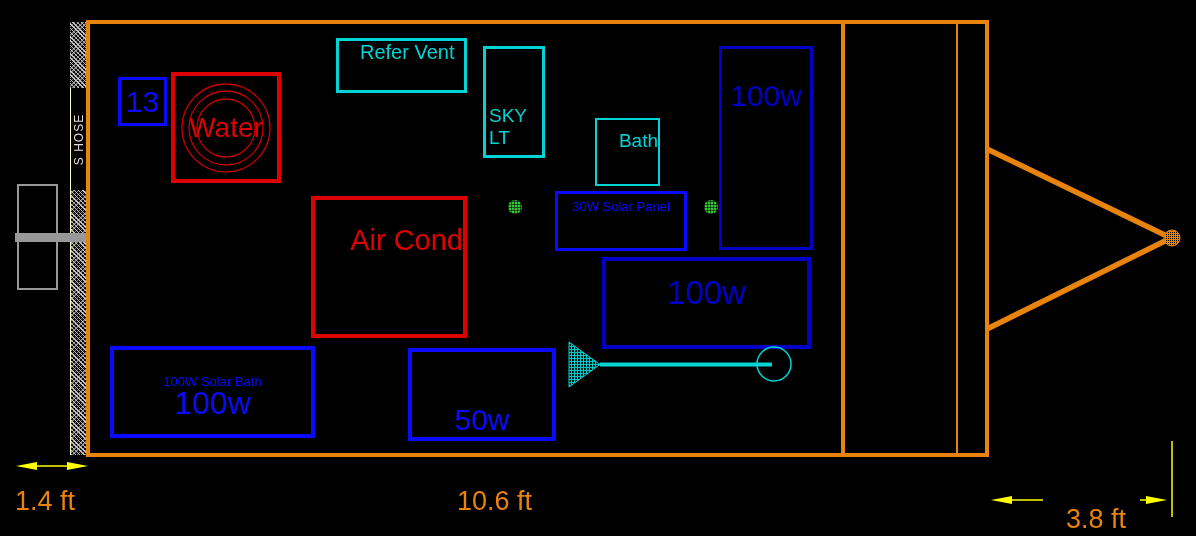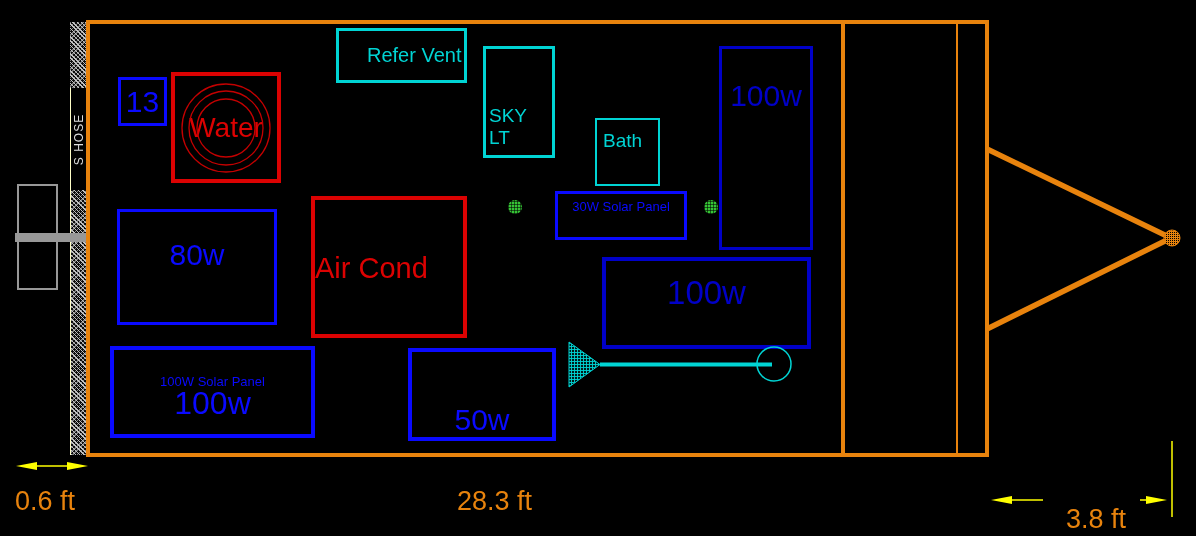--- a/index.html
+++ b/index.html
@@ -29,37 +29,37 @@
   .bx{position:absolute;box-sizing:border-box;}
   .blue{border-color:#0a0aff;color:#0a0aff;}
   .navy{border-color:#0000c8;color:#0000c8;}
   .red{border-color:#dc0202;color:#dc0202;}
   .cyan{border-color:#00d4d4;color:#00d4d4;}
 
   .b10{left:118px;top:77px;width:49px;height:49px;border:3px solid;display:flex;
        align-items:center;justify-content:center;font-size:30px;}
   .bwater{left:171px;top:72px;width:110px;height:111px;border:4px solid;display:flex;
        align-items:center;justify-content:center;font-size:28px;}
-  .brefer{left:336px;top:28px;width:131px;height:55px;border:3px solid;display:flex;
-       align-items:center;padding-left:28px;font-size:20px;}
-  .bsky{left:483px;top:46px;width:72px;height:112px;border:3px solid;
+  .brefer{left:336px;top:38px;width:131px;height:55px;border:3px solid;display:flex;
+       align-items:flex-start;padding-left:21px;font-size:20px;}
+  .bsky{left:483px;top:46px;width:62px;height:112px;border:3px solid;
        padding:56px 0 12px 3px;font-size:19px;}
   .bbath{left:595px;top:118px;width:65px;height:68px;border:2px solid;
-       padding:10px 0 0 6px;font-size:19px;}
-  .b30{left:555px;top:191px;width:132px;height:49px;border:3px solid;}
+       padding:10px 0 0 6px;font-size:19px;text-align:right;}
+  .b30{left:555px;top:191px;width:132px;height:60px;border:3px solid;}
   .b30 .sub{margin-top:5px;text-align:center;font-size:13px;}
   .b30 .big{margin-left:22px;font-size:28px;line-height:26px;}
   .b100tall{left:719px;top:46px;width:94px;height:204px;border:3px solid;
        padding-top:30px;text-align:center;font-size:30px;}
   .b100mid{left:602px;top:257px;width:209px;height:92px;border:4px solid;
        padding-top:13px;text-align:center;font-size:33px;}
   .b80{left:117px;top:209px;width:160px;height:116px;border:3px solid;
        padding-top:26px;text-align:center;font-size:30px;}
   .bair{left:311px;top:196px;width:156px;height:142px;border:4px solid;
-       padding-top:52px;text-align:left;font-size:29px;}
+       padding-top:24px;text-align:right;font-size:29px;}
   .b100rear{left:110px;top:346px;width:205px;height:92px;border:4px solid;}
   .b100rear .sub{margin-top:24px;text-align:center;font-size:13px;}
   .b100rear .big{text-align:center;font-size:32px;line-height:29px;}
   .b50{left:408px;top:348px;width:148px;height:93px;border:4px solid;display:flex;
        align-items:flex-end;justify-content:center;font-size:30px;}
 
   
   .vent-dot{width:14px;height:14px;border-radius:50%;background-color:#35c435;
     background-image:
       repeating-linear-gradient(0deg,rgba(0,0,0,.55) 0 1px,transparent 1px 3px),
@@ -108,28 +108,25 @@
   </div>
   <div class="bx blue b30">
     <div class="sub">30W Solar Panel</div>
   </div>
   <div class="bx navy b100tall">
     <span>100w</span>
   </div>
   <div class="bx navy b100mid">
     <span>100w</span>
   </div>
-  <div class="bx blue b80">
-    <span>80w</span>
-  </div>
   <div class="bx red bair">
     <span>Air Cond</span>
   </div>
   <div class="bx blue b100rear">
-    <div class="sub">100W Solar Panel</div>
+    <div class="sub">100W Solar Bath</div>
     <div class="big">100w</div>
   </div>
   <div class="bx blue b50">
     <span>50w</span>
   </div>
 
   <div class="abs vent-dot dot1"></div>
   <div class="abs vent-dot dot2"></div>
 
   <svg class="overlay" width="1196" height="536" viewBox="0 0 1196 536">
@@ -169,17 +166,17 @@
       <polygon points="991,500 1012,496 1012,504" fill="#ffff00"></polygon>
       <line x1="1011" y1="500" x2="1043" y2="500" stroke="#ffff00" stroke-width="1.5"></line>
     </g>
     <g>
       <line x1="1140" y1="500" x2="1149" y2="500" stroke="#ffff00" stroke-width="1.5"></line>
       <polygon points="1167,500 1146,496 1146,504" fill="#ffff00"></polygon>
     </g>
     <line x1="1172" y1="441" x2="1172" y2="517" stroke="#ffff00" stroke-width="1.5"></line>
   </svg>
 
-  <div class="abs dim dim14">0.6 ft</div>
-  <div class="abs dim dim171">28.3 ft</div>
+  <div class="abs dim dim14">1.4 ft</div>
+  <div class="abs dim dim171">10.6 ft</div>
   <div class="abs dim dim38">3.8 ft</div>
 
 </div>
 
 </body></html>

